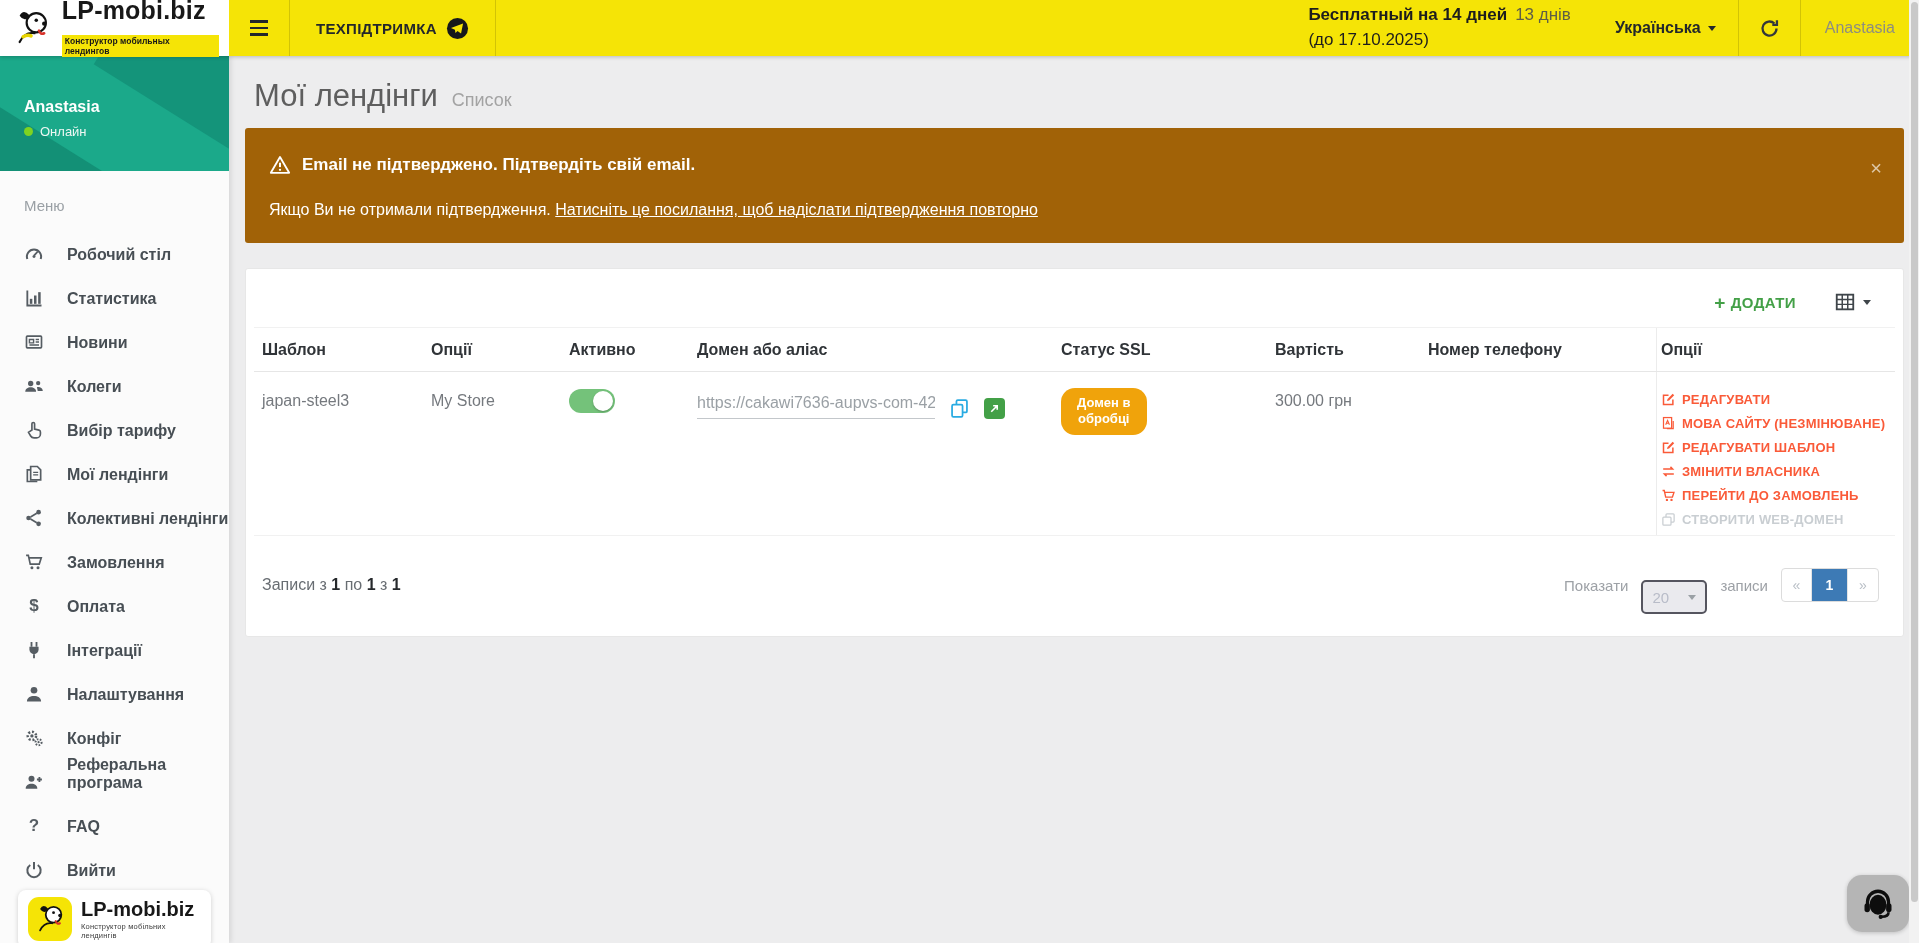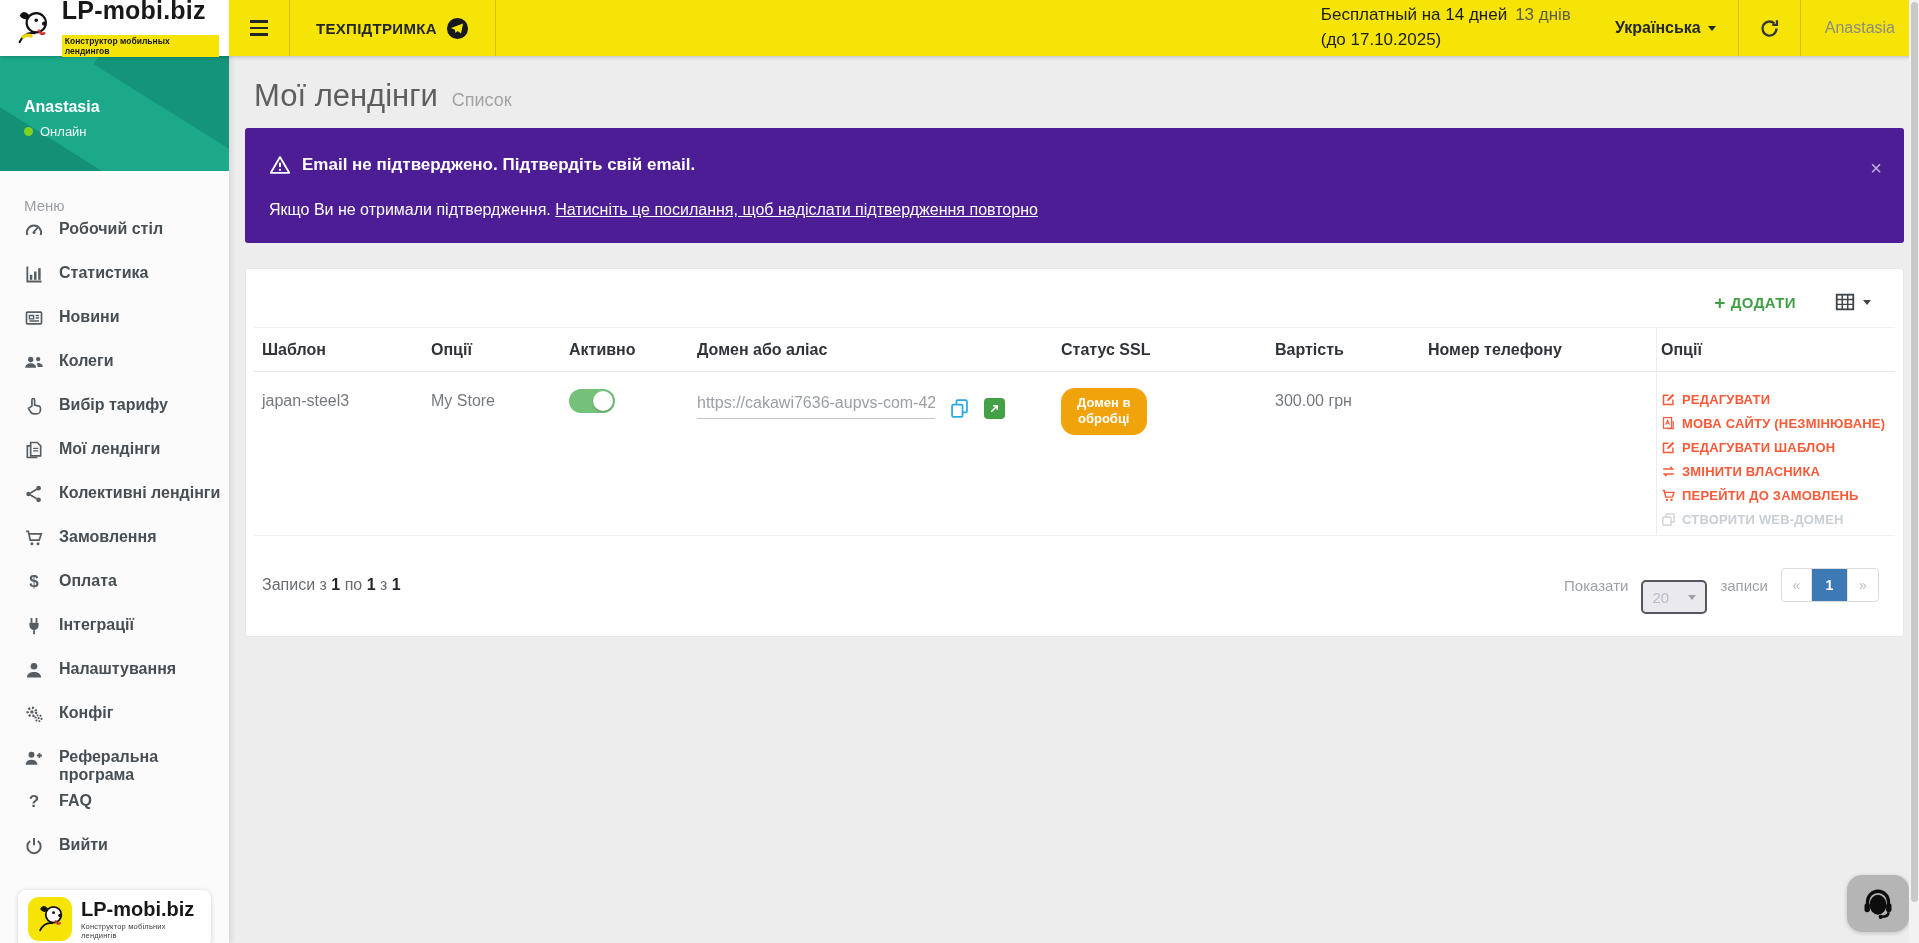--- a/index.html
+++ b/index.html
@@ -11,21 +11,21 @@
   .logo-text .logo-title { font-size:25px; font-weight:bold; color:#181818; letter-spacing:.2px; line-height:1; }
   .logo-text .logo-tagline { display:inline-block; margin-top:12px; font-size:8.5px; font-weight:bold; color:#181818; background:#f5e406; padding:1px 3px; }
   .burger { display:flex; flex-direction:column; justify-content:center; gap:4px; padding:0 21px; cursor:pointer; }
   .burger i { display:block; width:18px; height:2.6px; background:#23272b; }
   .tb-sep { width:1px; background:rgba(0,0,0,.14); margin:0; }
   .support { display:flex; align-items:center; gap:9px; padding:0 26px; cursor:pointer; }
   .support-label { font-size:15px; font-weight:bold; color:#23272b; letter-spacing:.3px; }
   .tb-spacer { flex:1; }
   .trial { display:flex; flex-direction:column; justify-content:center; line-height:1.45; padding-right:22px; }
   .trial .l1 { font-size:17px; color:#1d1d1d; }
-  .trial .l1 b { font-weight:normal; }
+  .trial .l1 b { font-weight:bold; }
   .trial .l1 .days { color:#5f5f46; margin-left:8px; font-weight:normal; }
   .trial .l2 { font-size:17px; color:#1d1d1d; }
   .lang { display:flex; align-items:center; gap:7px; padding:0 22px; cursor:pointer; }
   .lang span { font-size:16px; font-weight:bold; color:#23272b; }
   .caret { width:0; height:0; border-left:4.5px solid transparent; border-right:4.5px solid transparent; border-top:5px solid #23272b; }
   .tb-btn { display:flex; align-items:center; padding:0 20px; cursor:pointer; color:#33373b; }
   .tb-user { display:flex; align-items:center; padding:0 24px; font-size:16px; color:#8d8d80; cursor:pointer; }
 
   
   .layout { display:flex; height:887px; }
@@ -33,36 +33,36 @@
   .profile { height:115px; background:#1ba98a; position:relative; overflow:hidden; flex:none; }
   .profile::before { content:""; position:absolute; width:260px; height:170px; background:#14947a; right:-150px; top:-80px; transform:rotate(32deg); }
   .profile::after { content:""; position:absolute; width:300px; height:120px; background:#139076; left:-110px; bottom:-92px; transform:rotate(32deg); }
   .profile .p-inner { position:relative; z-index:2; padding:42px 0 0 24px; }
   .p-name { color:#fff; font-size:16px; font-weight:bold; }
   .p-status { display:flex; align-items:center; gap:7px; margin-top:8px; }
   .p-dot { width:9px; height:9px; border-radius:50%; background:#7ed321; }
   .p-status span { color:#eef7f3; font-size:13px; }
   .menu-title { color:#9aa0a5; font-size:15px; padding:26px 0 6px 24px; }
   .menu { flex:1; }
-  .mi { display:flex; align-items:flex-start; gap:15px; height:44px; padding-left:24px; cursor:pointer; color:#474e54; }
+  .mi { display:flex; align-items:flex-end; gap:23px; height:44px; padding-left:24px; cursor:pointer; color:#474e54; }
   .mi .ic { width:20px; height:20px; flex:none; color:#565d63; display:flex; align-items:center; justify-content:center; }
   .mi .glyph { font-size:17px; font-weight:bold; color:#565d63; width:20px; text-align:center; }
   .mi span.lbl { font-size:16px; font-weight:bold; color:#474e54; }
   .side-logo-card { margin:10px 18px 12px 18px; background:#fff; border-radius:8px; box-shadow:0 1px 5px rgba(0,0,0,.18); display:flex; align-items:center; gap:9px; padding:7px 10px; }
   .app-icon { width:44px; height:44px; background:#f5e406; border-radius:11px; display:flex; align-items:center; justify-content:center; flex:none; }
   .side-logo-title { font-size:20px; font-weight:bold; color:#181818; line-height:1; }
   .side-logo-tag { font-size:7.5px; color:#3b3b3b; margin-top:3px; letter-spacing:.2px; }
 
   
   .main { flex:1; padding:0 15px 0 16px; overflow:hidden; }
   .page-head { display:flex; align-items:baseline; gap:14px; padding:22px 0 14px 9px; }
   .page-title { font-size:31px; font-weight:normal; color:#5e5e5e; }
   .page-subtitle { font-size:18px; color:#a3a3a3; }
 
-  .alert { position:relative; background:#4c1d95; border-radius:3px; padding:26px 60px 24px 24px; color:#fff; }
+  .alert { position:relative; background:#a16207; border-radius:3px; padding:26px 60px 24px 24px; color:#fff; }
   .alert-line1 { display:flex; align-items:center; gap:11px; font-size:17px; font-weight:bold; }
   .alert-line2 { margin-top:25px; font-size:16px; }
   .alert-line2 a { color:#fff; text-decoration:underline; cursor:pointer; }
   .alert-close { position:absolute; top:30px; right:22px; font-size:20px; color:rgba(255,255,255,.65); cursor:pointer; line-height:1; }
 
   .panel { margin-top:25px; background:#fff; border-radius:3px; border:1px solid #e7e7e7; padding:14px 8px 0 8px; }
   .toolbar { display:flex; justify-content:flex-end; align-items:center; gap:38px; padding:8px 24px 14px 0; }
   .add-btn { display:flex; align-items:center; gap:5px; color:#43a047; font-size:15px; font-weight:bold; letter-spacing:.4px; cursor:pointer; }
   .add-plus { font-size:19px; font-weight:bold; line-height:1; }
   .grid-btn { display:flex; align-items:center; gap:7px; color:#3f454a; cursor:pointer; }

